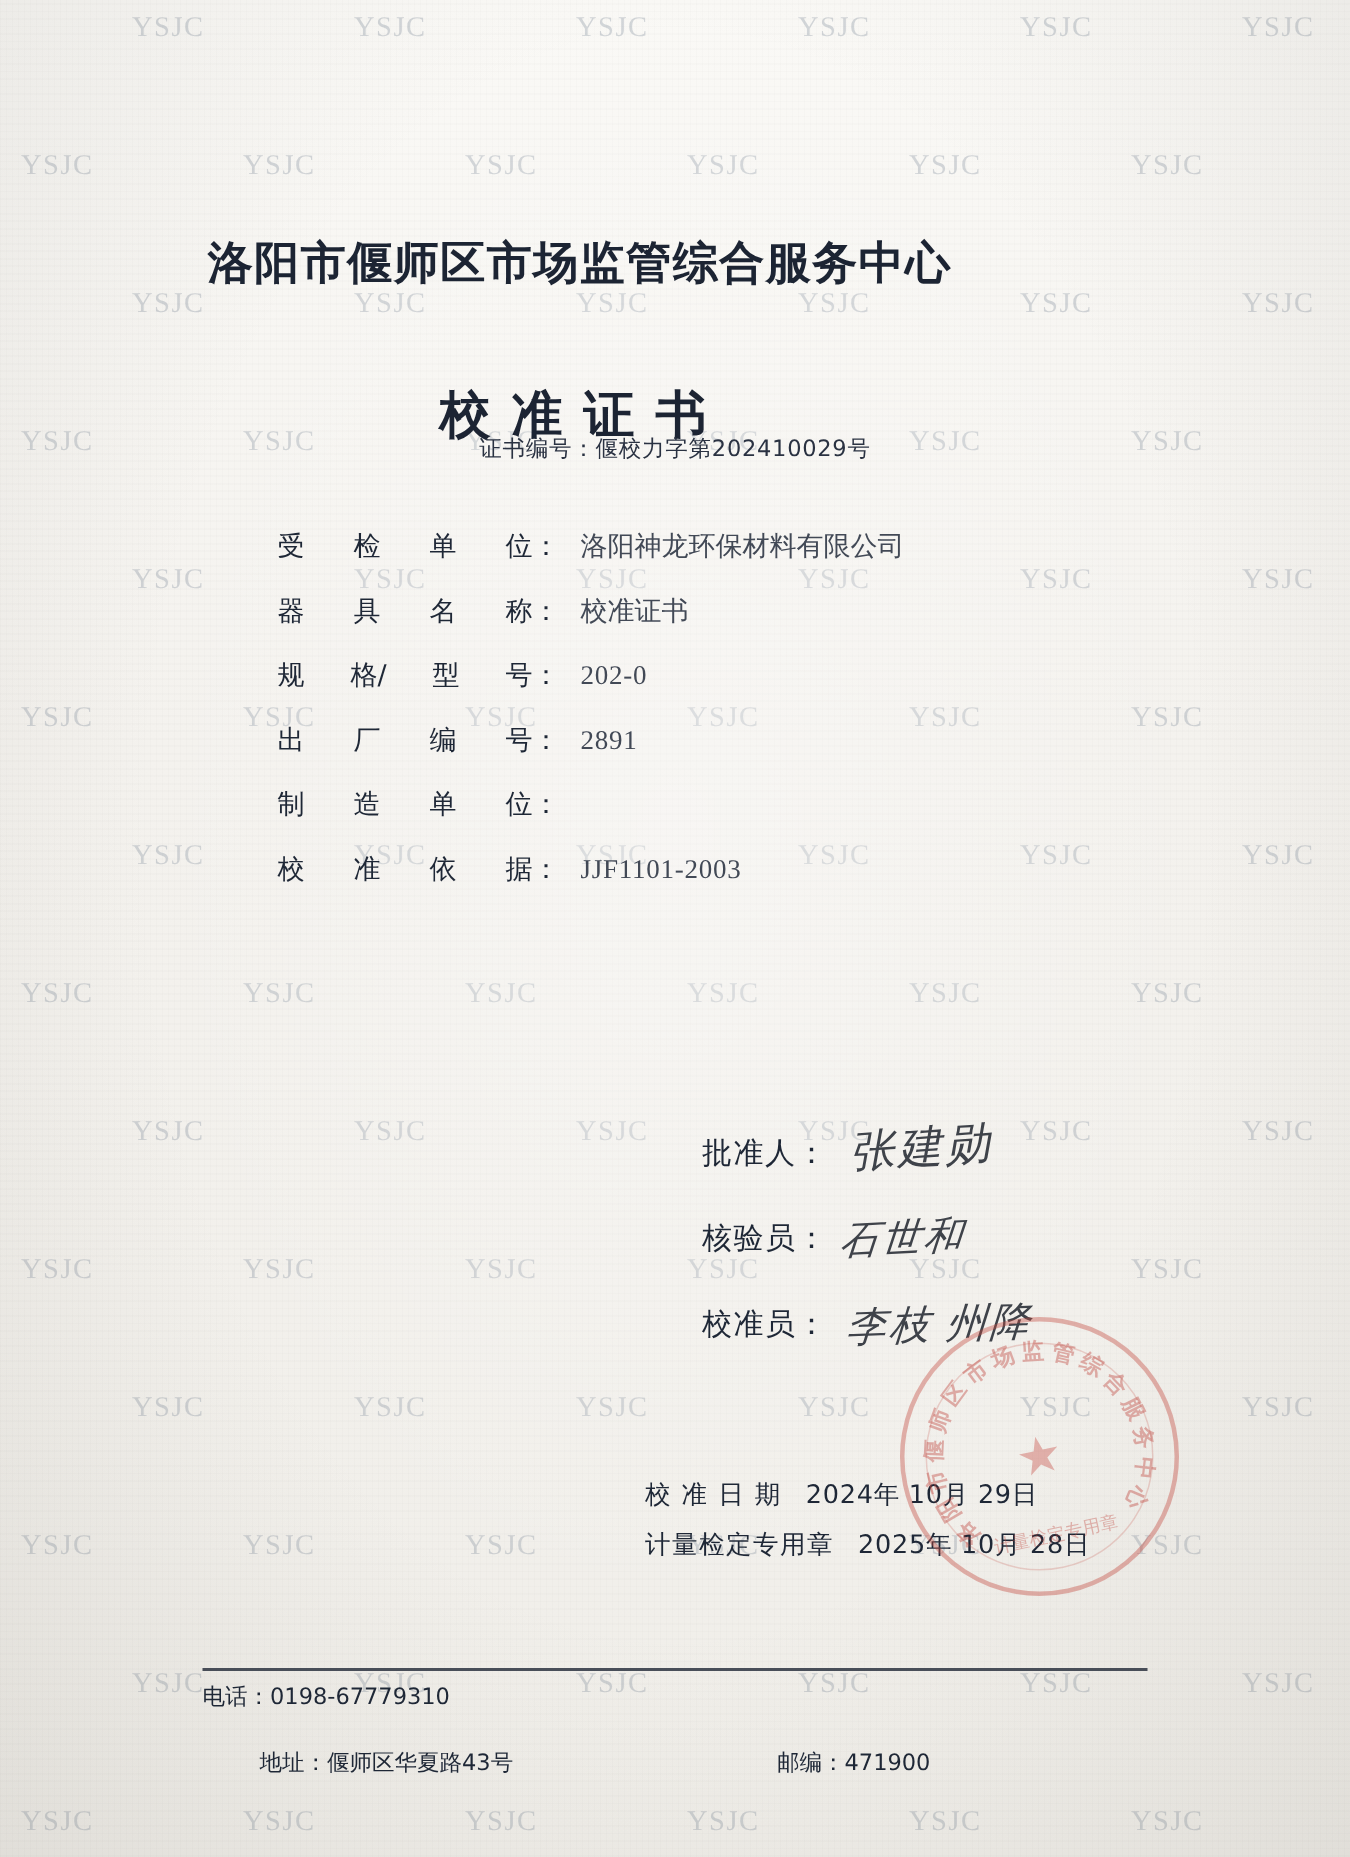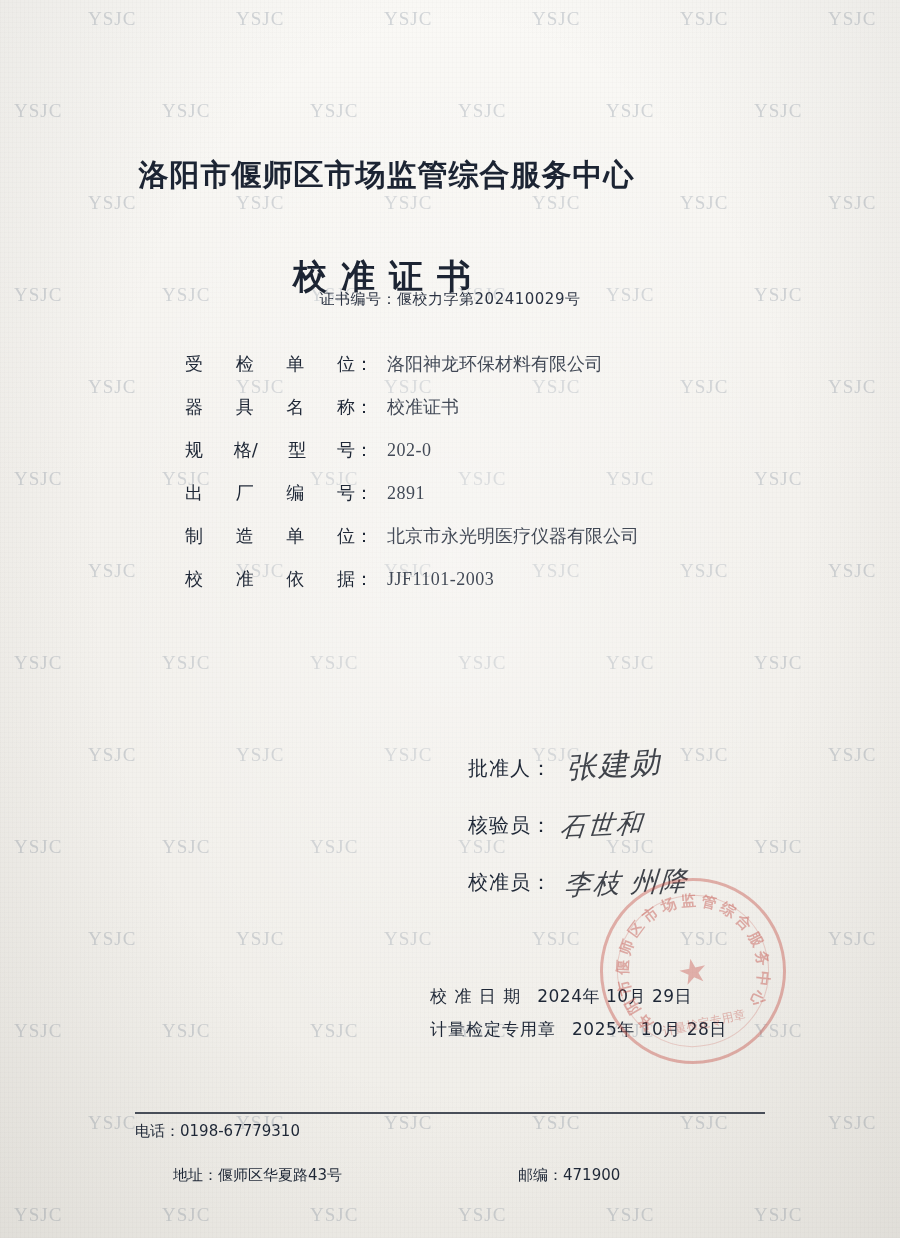--- a/index.html
+++ b/index.html
@@ -421,21 +421,20 @@
           </div>
           <div class="field-value mono">2891</div>
         </div>
         <div class="field-row">
           <div class="field-label">
             <span>制</span>
             <span>造</span>
             <span>单</span>
             <span>位：</span>
           </div>
-          <div class="field-value">北京市永光明医疗仪器有限公司</div>
         </div>
         <div class="field-row">
           <div class="field-label">
             <span>校</span>
             <span>准</span>
             <span>依</span>
             <span>据：</span>
           </div>
           <div class="field-value mono">JJF1101-2003</div>
         </div>

